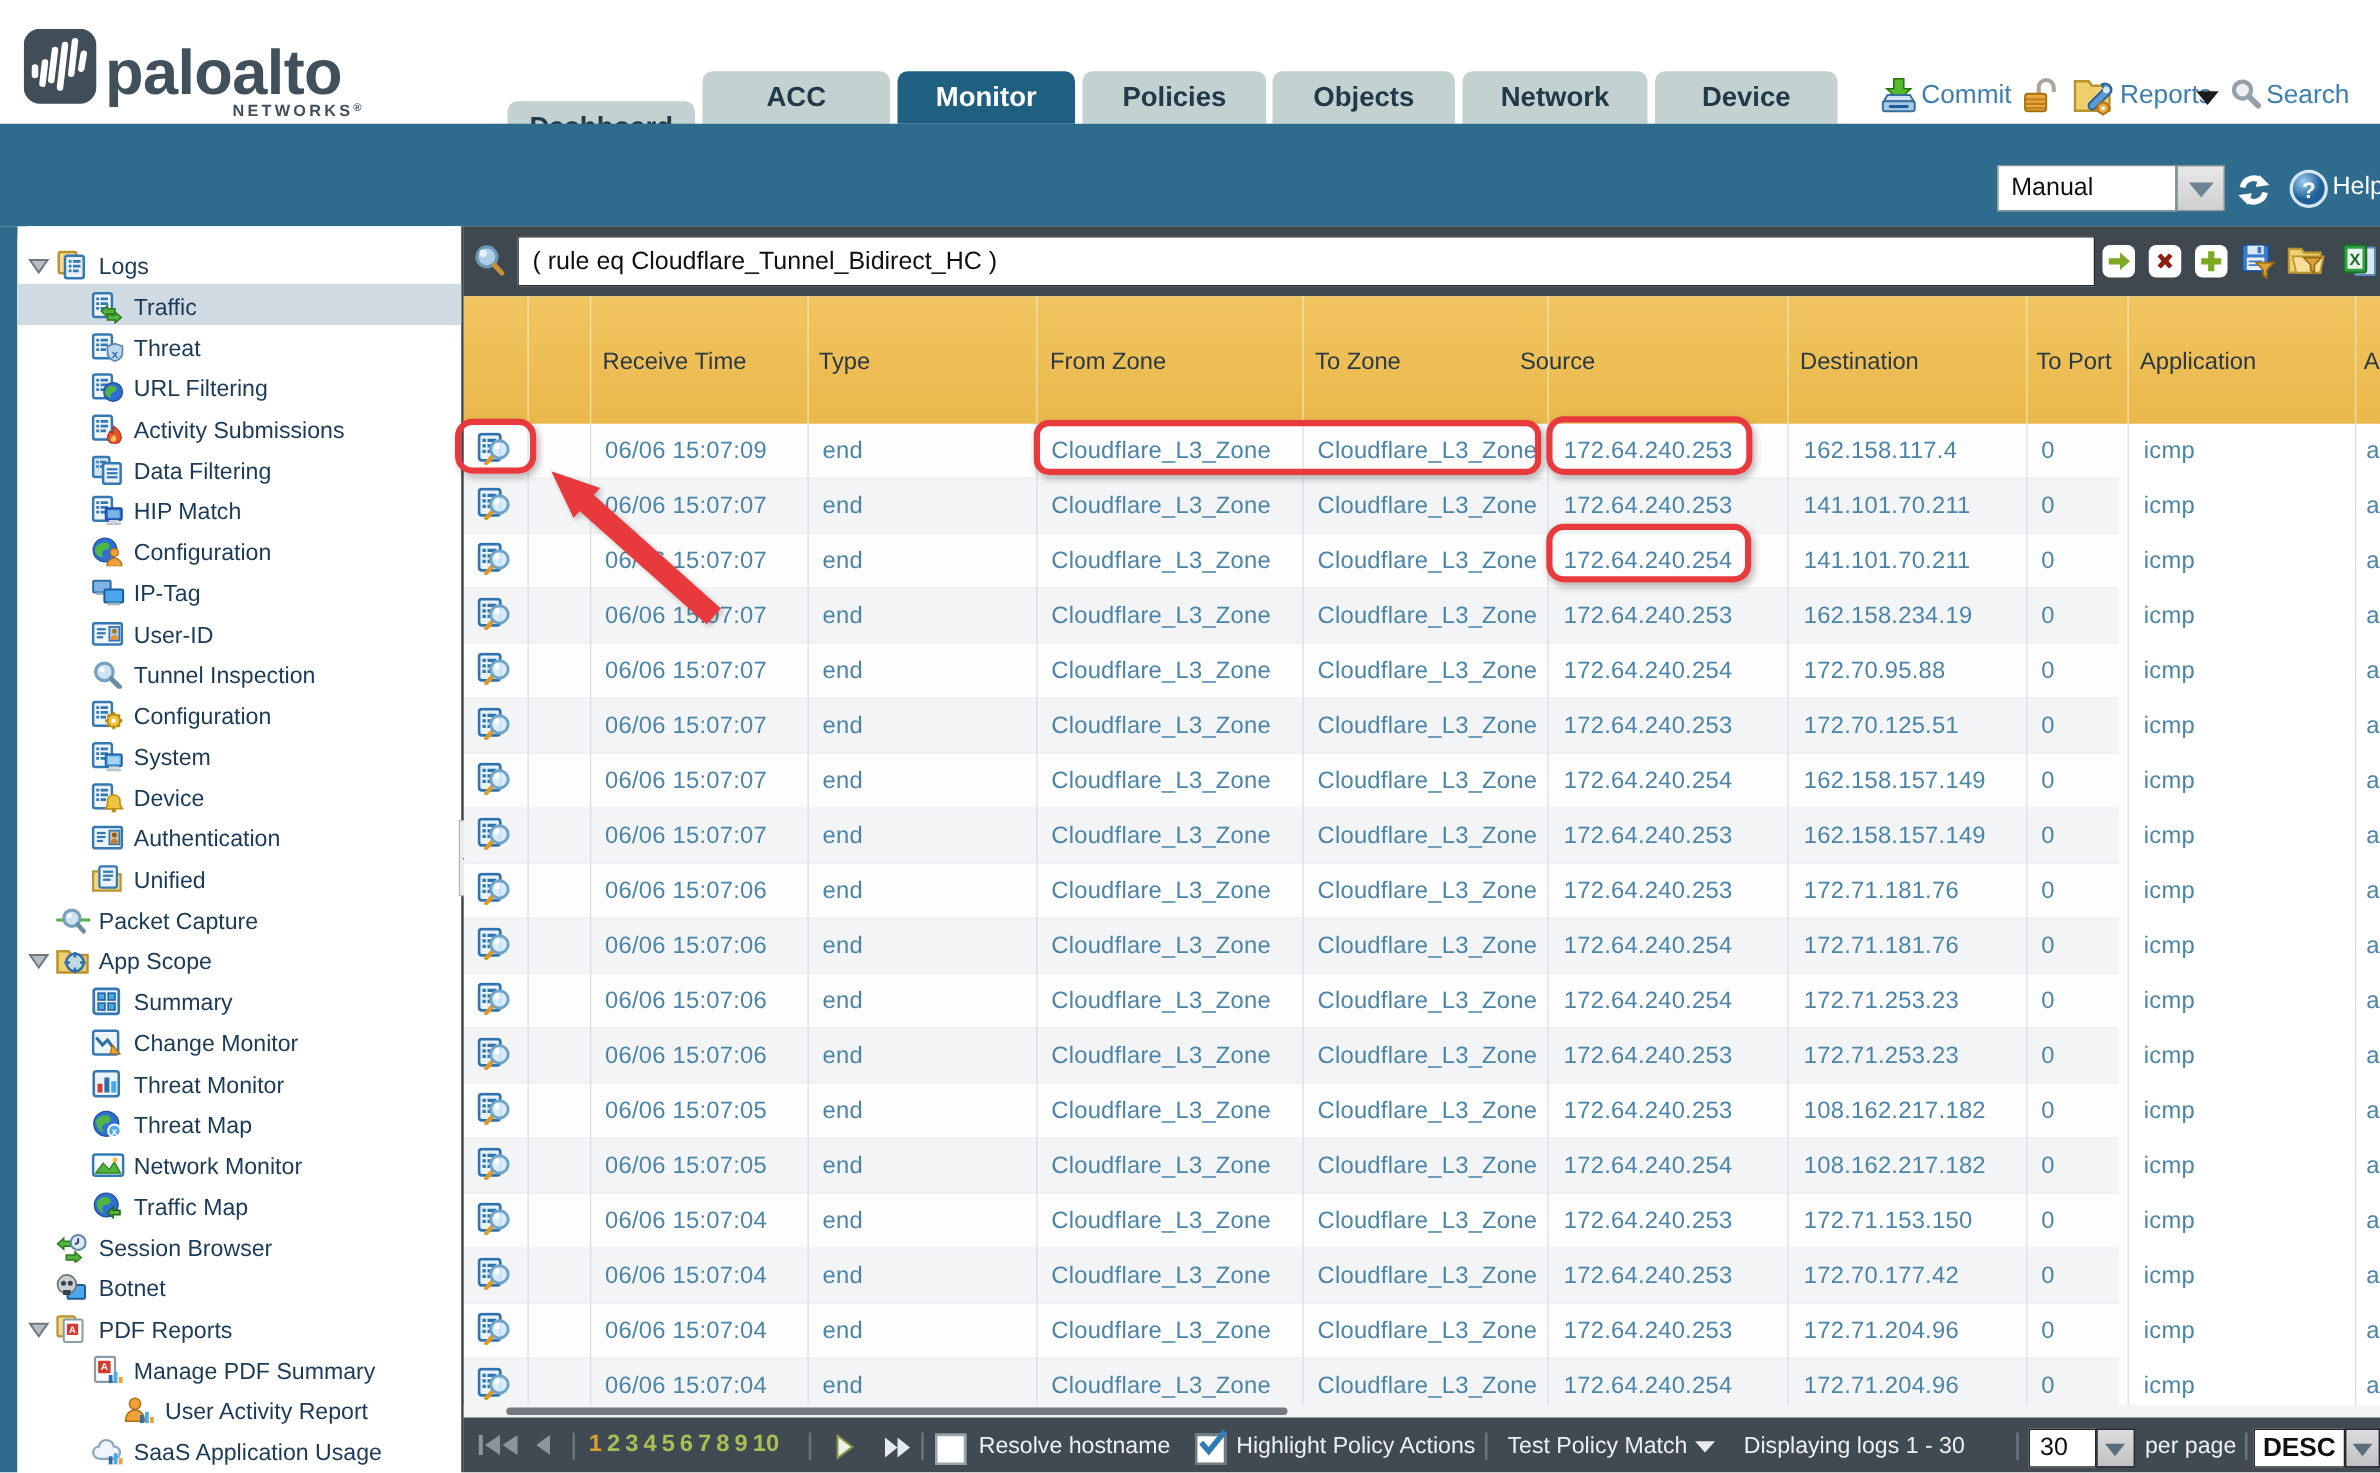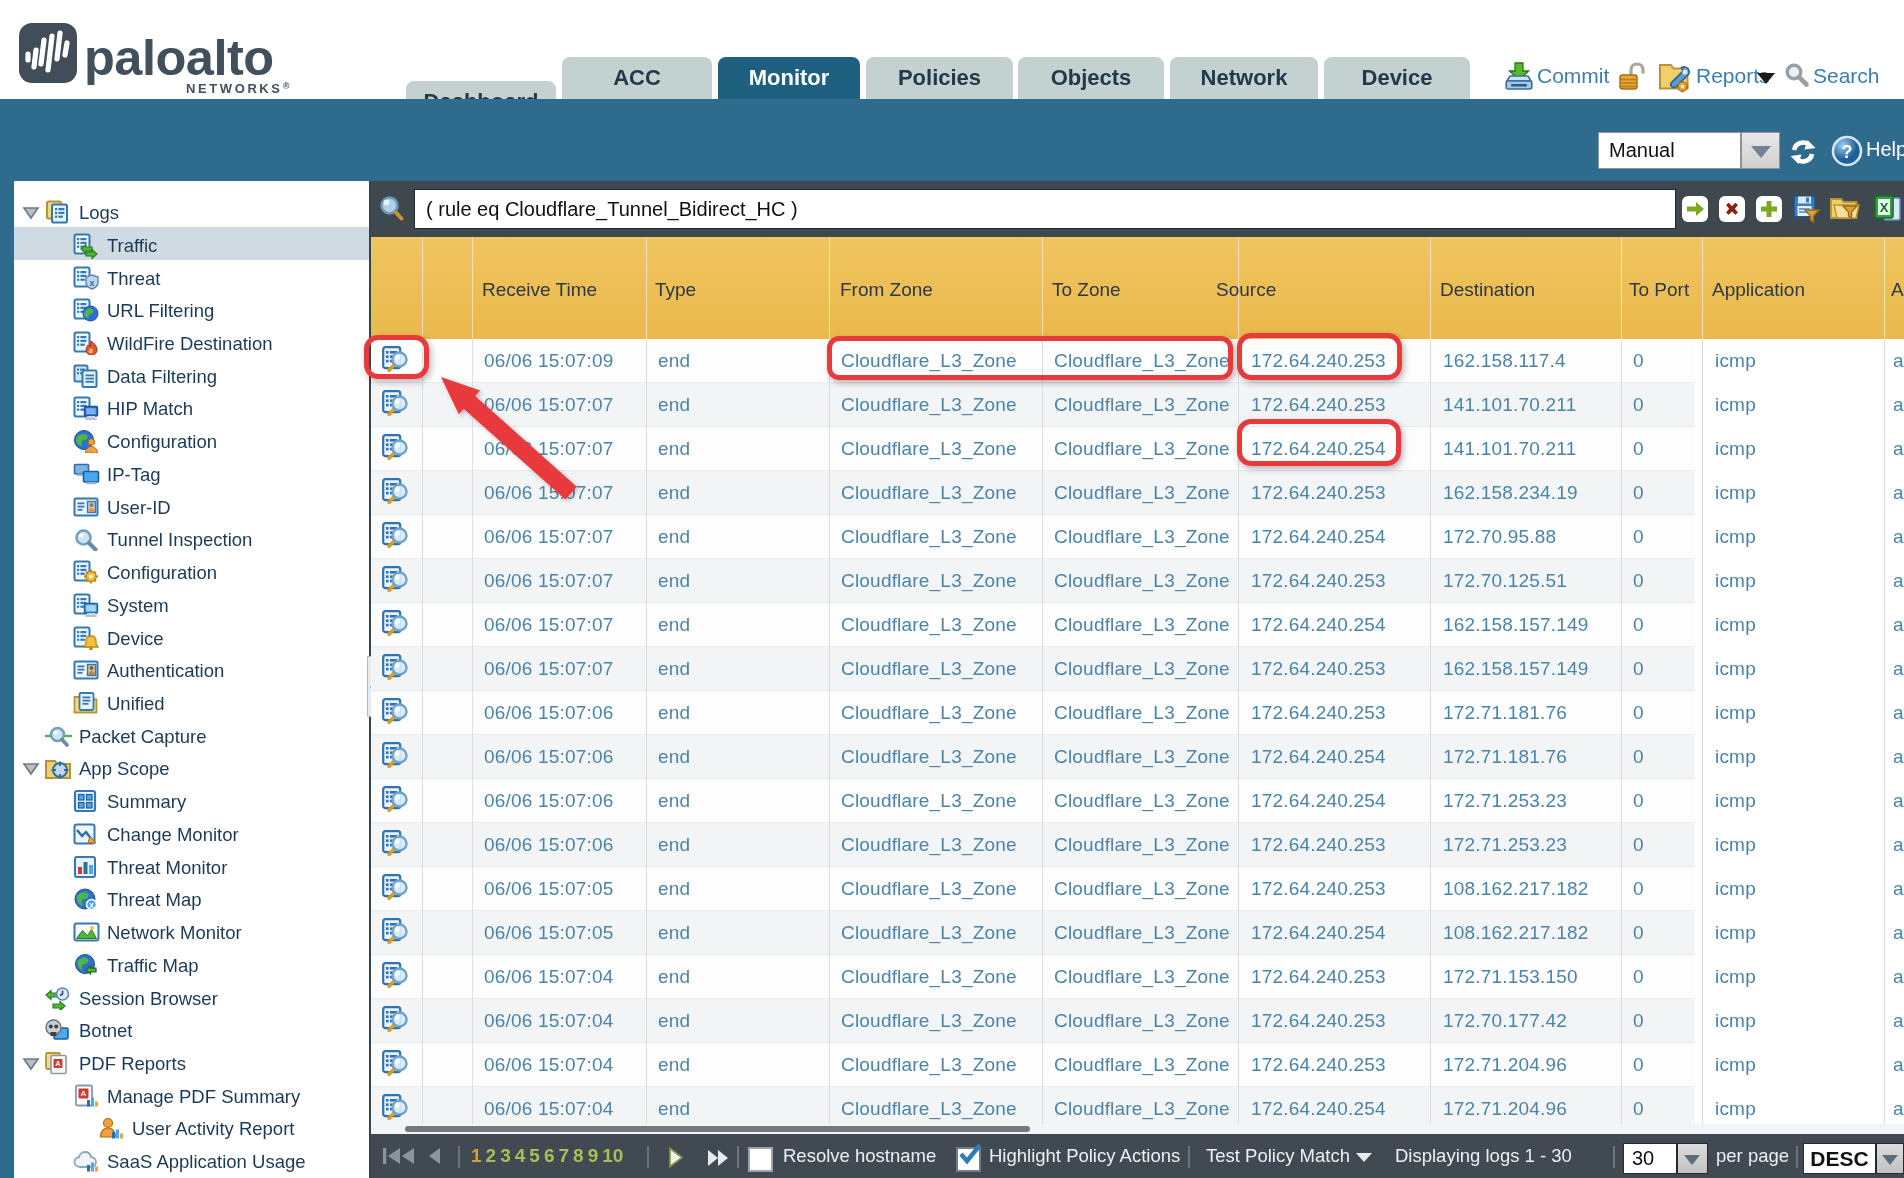--- a/index.html
+++ b/index.html
@@ -179,21 +179,21 @@
           <rect x="4" y="5" width="2.2" height="2.2"></rect>
           <rect x="7.4" y="5" width="6" height="2.2"></rect>
           <rect x="4" y="8.8" width="2.2" height="2.2"></rect>
           <rect x="7.4" y="8.8" width="6" height="2.2"></rect>
           <rect x="4" y="12.6" width="2.2" height="2.2"></rect>
           <rect x="7.4" y="12.6" width="4.4" height="2.2"></rect>
         </g>
         <path d="M18 10 c3 2 6 5 6 9 c0 3 -2.5 5 -5.5 5 c-3 0 -5.5 -2 -5.5 -5 c0 -2 1 -3.5 2 -5 c0.5 1 1.5 1.5 2.5 1.5 c0 -2 0 -4 0.5 -5.5 z" fill="#e8542e" stroke="#b03217" stroke-width="1"></path>
         <path d="M18.5 17 c1.5 1.5 2 3 1 4.5 c-0.8 1 -2.8 1 -3.6 0 c-0.8 -1.2 -0.4 -3 2.6 -4.5 z" fill="#f6c353"></path>
       </svg></span>
-<span class="navlbl" style="left:93px;">WildFire Destination</span>
+<span class="navlbl" style="left:93px;">Activity Submissions</span>
 </div>
 <div class="navrow" style="top:359.6px;">
 <span class="navico" style="left:59px;"><svg width="26" height="24" viewBox="0 0 26 24" style="">
         <rect x="1.5" y="1.5" width="13" height="16" rx="1.5" fill="#cfe3f3" stroke="#3579b3" stroke-width="2"></rect>
         <g fill="#3579b3">
           <rect x="4" y="4.6" width="2" height="2"></rect>
           <rect x="7" y="4.6" width="5" height="2"></rect>
           <rect x="4" y="8.2" width="2" height="2"></rect>
           <rect x="7" y="8.2" width="5" height="2"></rect>
         </g>

